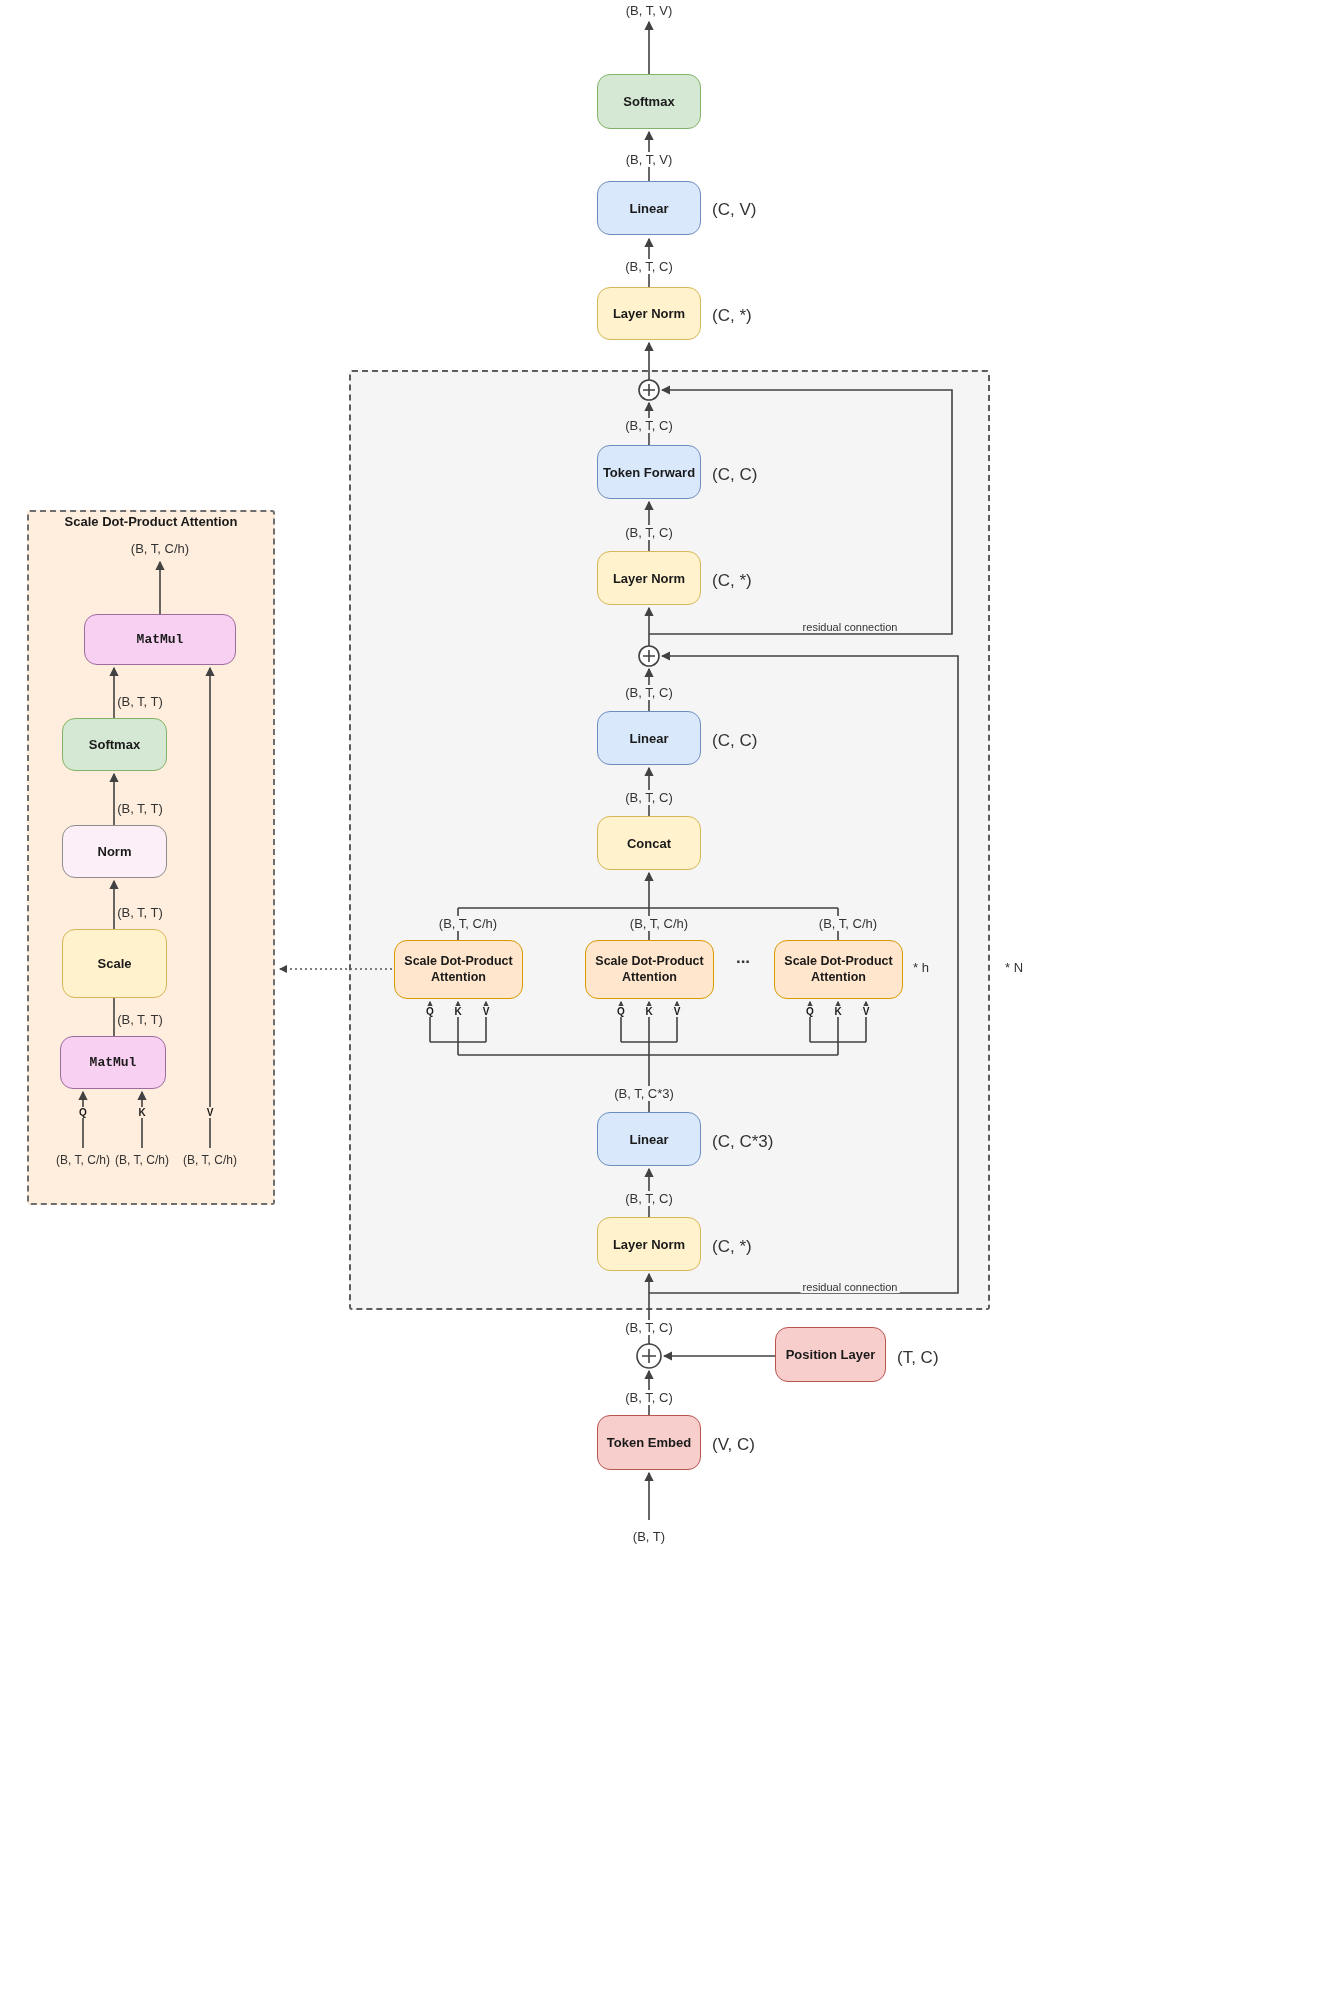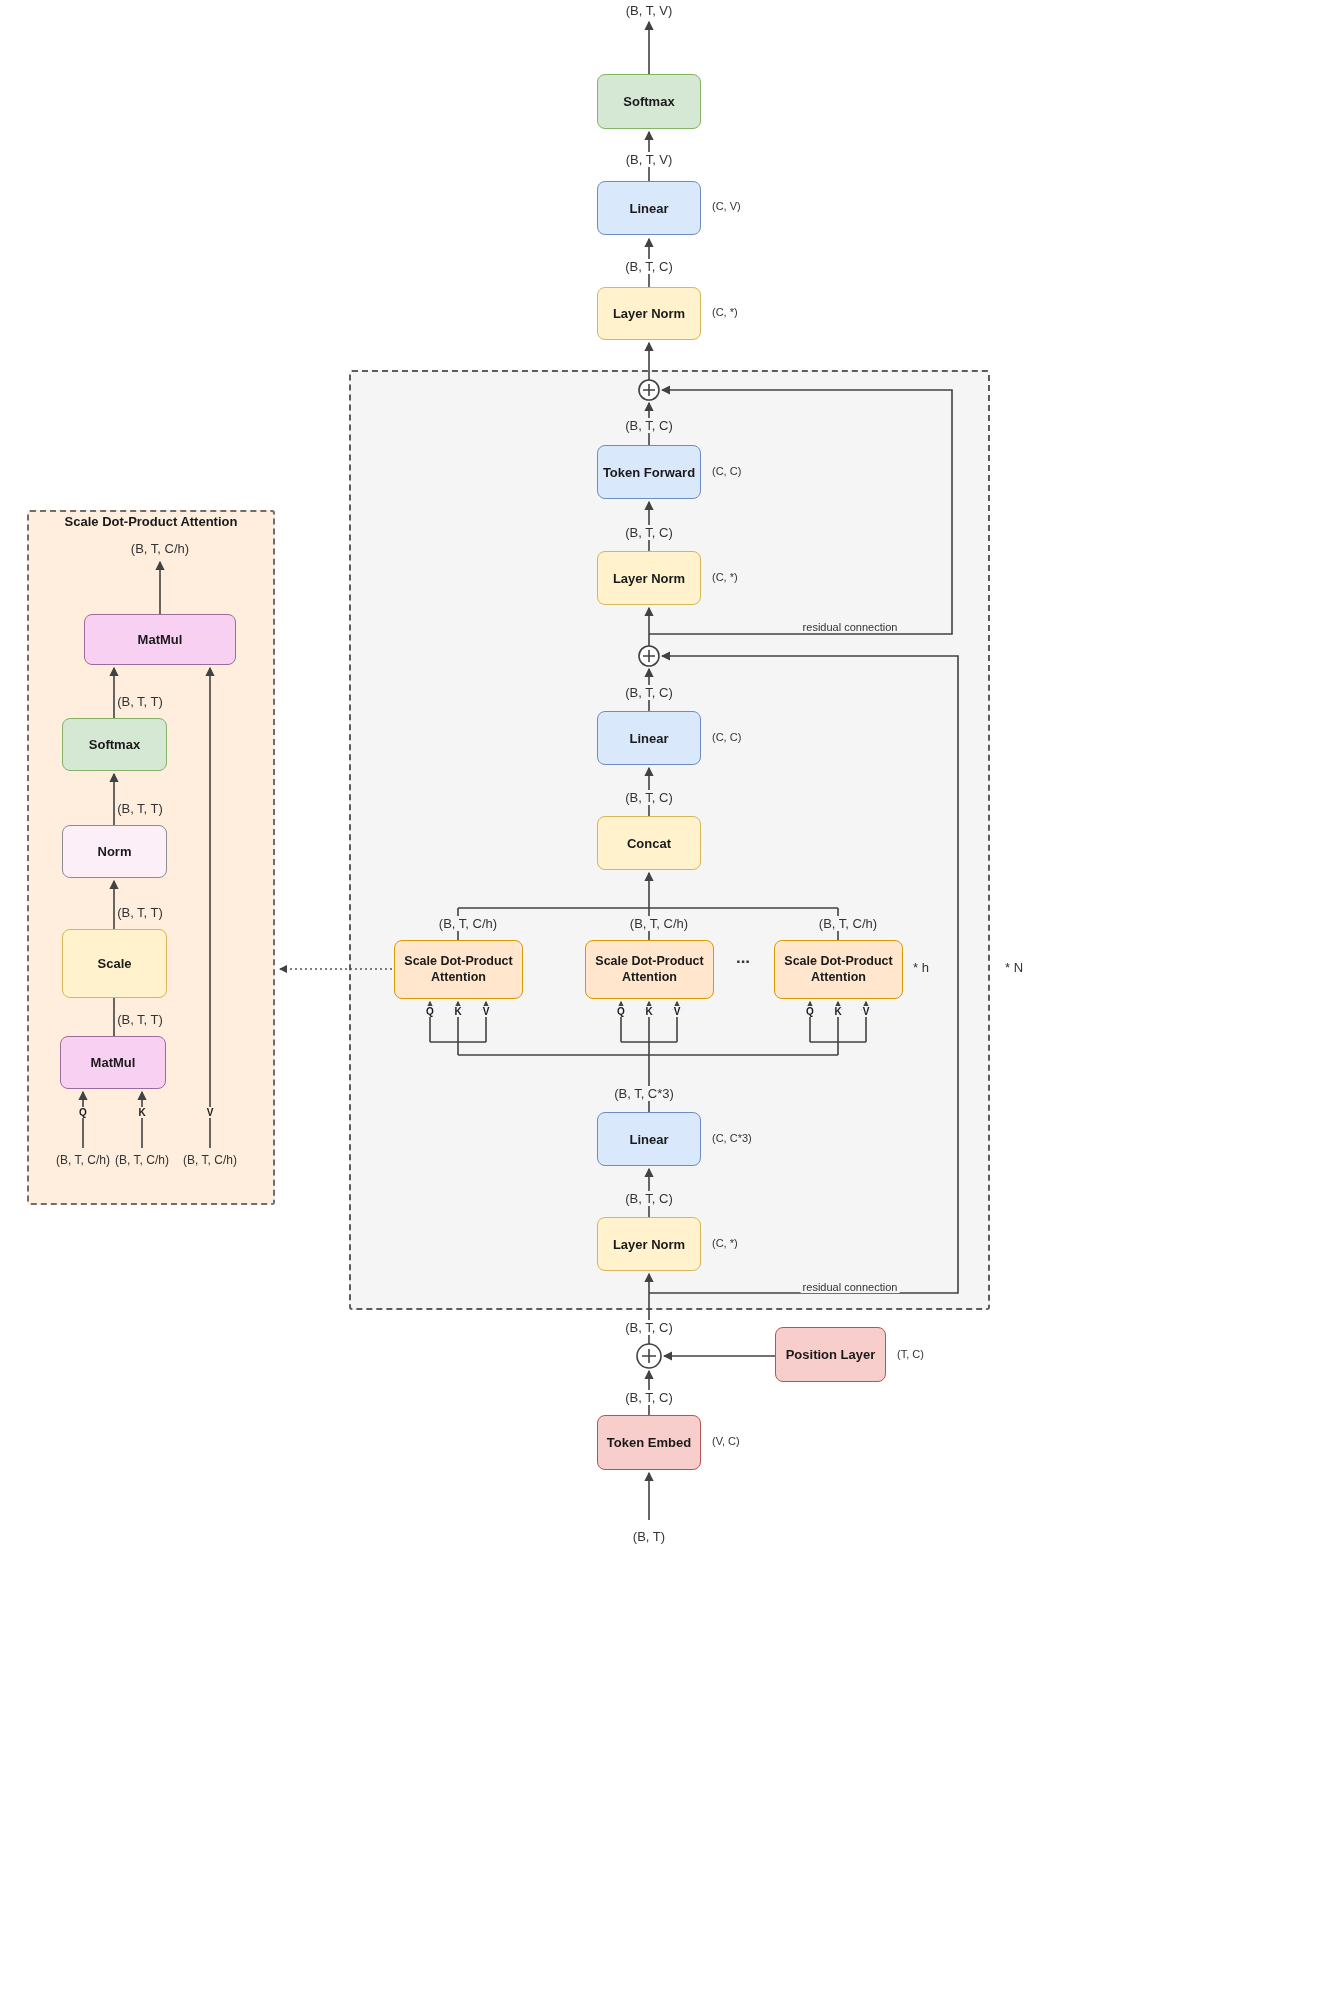--- a/index.html
+++ b/index.html
@@ -9,33 +9,33 @@
   .container-box { position:absolute; border:2px dashed #5c5c5c; border-radius:3px; }
   .block-container { left:349px; top:370px; width:641px; height:940px; background:var(--container-fill,#f5f5f5); }
   .detail-panel { left:27px; top:510px; width:248px; height:695px; background:var(--panel-fill,#ffeedd); border-color:#6e6e6e; }
 
   svg.wires { position:absolute; left:0; top:0; }
   .wire { stroke:var(--line,#424242); stroke-width:1.6; fill:none; }
   .dotted { stroke:#555555; stroke-width:1.4; fill:none; stroke-dasharray:2 3; }
   .plus-circle { fill:#ffffff; stroke:var(--line,#424242); stroke-width:1.6; }
 
   .node { position:absolute; display:flex; align-items:center; justify-content:center; text-align:center;
-          font-weight:bold; font-size:13px; color:#1a1a1a; border-radius:8px; border:1.5px solid #333; padding:3px; }
+          font-weight:bold; font-size:13px; color:#1a1a1a; border-radius:13px; border:1.5px solid #333; padding:3px; }
   .green   { background:var(--green-fill);   border-color:var(--green-stroke); }
   .blue    { background:var(--blue-fill);    border-color:var(--blue-stroke); }
   .yellow  { background:var(--yellow-fill);  border-color:var(--yellow-stroke); }
   .red     { background:var(--red-fill);     border-color:var(--red-stroke); }
   .tan     { background:var(--tan-fill);     border-color:var(--tan-stroke); font-size:12.5px; line-height:1.25; }
-  .pink    { background:var(--pink-fill);    border-color:var(--pink-stroke); }
+  .pink    { background:var(--pink-fill);    border-color:var(--pink-stroke);font-family:Liberation Mono, monospace; }
   .maskbox { background:var(--maskpink-fill);border-color:var(--mask-stroke); }
 
   .dim { position:absolute; transform:translateX(-50%); font-size:13px; color:#333; white-space:nowrap; background:#ffffff; padding:0 2px; }
   .dim.on-gray  { background:var(--container-fill,#f5f5f5); }
   .dim.on-panel { background:var(--panel-fill,#ffeedd); }
-  .side { position:absolute; font-size:11px; color:#333; white-space:nowrap; }
+  .side { position:absolute; font-size:17px; color:#333; white-space:nowrap; }
   .qkv { position:absolute; transform:translateX(-50%); font-size:10px; font-weight:bold; color:#1a1a1a;
          background:var(--container-fill,#f5f5f5); padding:0 1px; line-height:1.1; }
   .qkv.on-panel { background:var(--panel-fill,#ffeedd); }
   .resid { position:absolute; transform:translateX(-50%); font-size:11px; color:#333; white-space:nowrap;
            background:var(--container-fill,#f5f5f5); padding:0 2px;margin-left:22px; }
   .panel-title { position:absolute; transform:translateX(-50%); font-size:13px; font-weight:bold; color:#1a1a1a; white-space:nowrap; }
   .dots { position:absolute; transform:translateX(-50%); font-size:17px; font-weight:bold; color:#333; }
   .mult { position:absolute; font-size:13px; color:#333; white-space:nowrap; }
 </style>
 </head>

